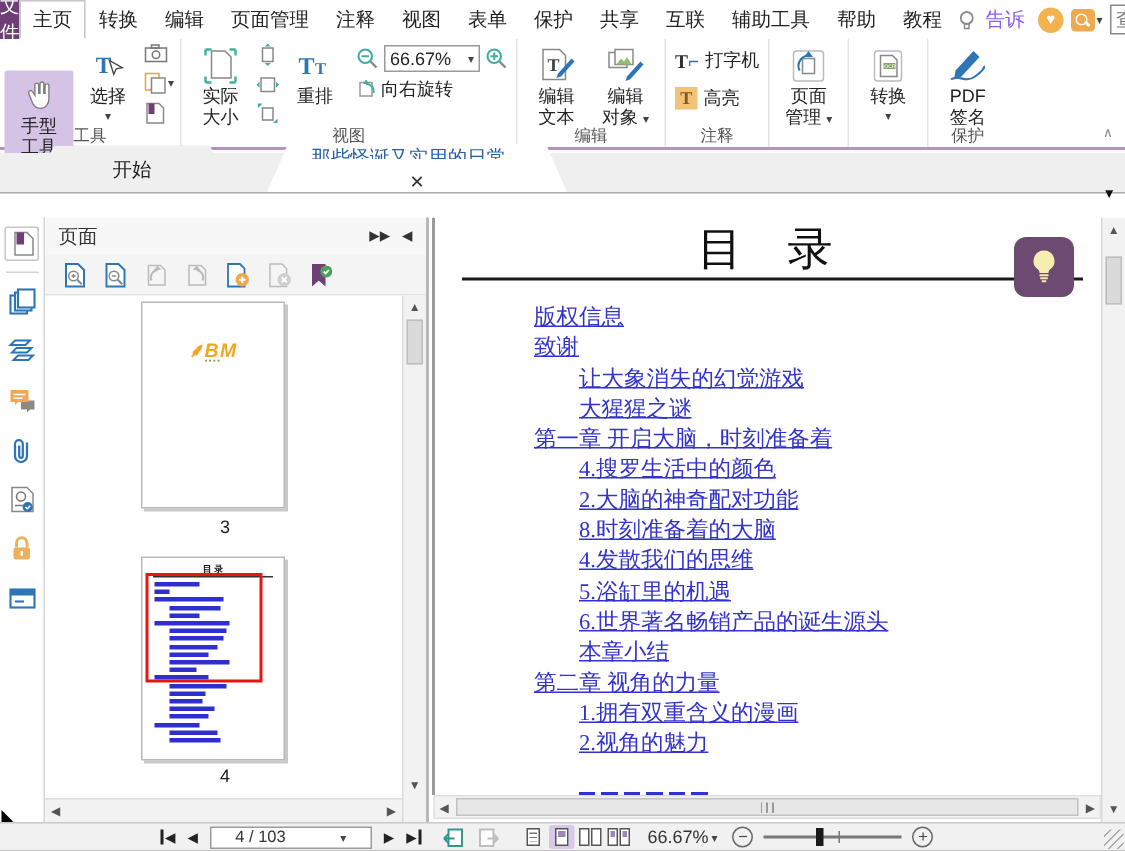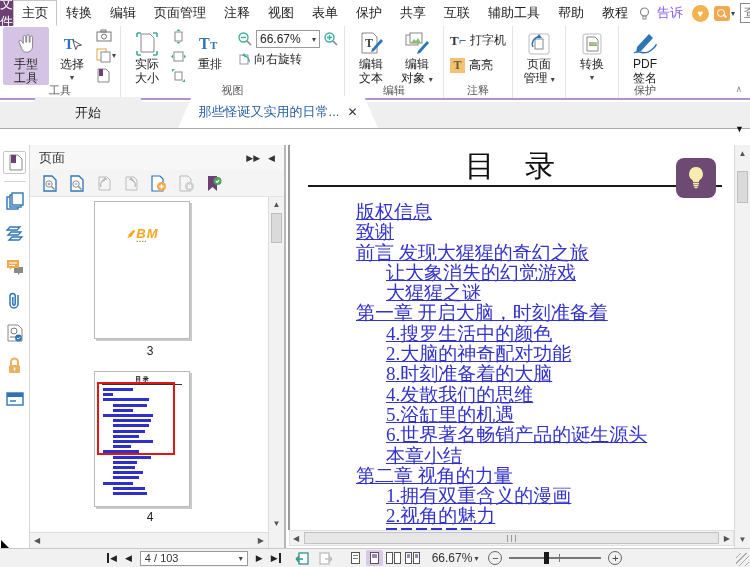--- a/index.html
+++ b/index.html
@@ -22,39 +22,39 @@
   .searchdoc .sq{width:16px;height:15px;background:#f0a94f;border-radius:3px;position:relative;}
   .searchdoc .sq:after{content:"";position:absolute;left:3px;top:3px;width:6px;height:6px;border:1.5px solid #fff;border-radius:50%;}
   .searchdoc .sq:before{content:"";position:absolute;left:9px;top:9px;width:4px;height:1.5px;background:#fff;transform:rotate(45deg);}
   .caret{font-size:8px;color:#444;}
   
   .ribbon{position:absolute;top:26px;left:0;right:0;height:74px;background:#fff;display:flex;border-bottom:2px solid #b493c4;}
   .rgroup{position:relative;border-right:1px solid #e4e4e4;padding:1px 3px 13px;display:flex;align-items:flex-start;}
   .rgroup-label{position:absolute;bottom:0;left:0;right:0;text-align:center;font-size:11px;color:#555;}
   .bigbtn{width:46px;display:flex;flex-direction:column;align-items:center;padding-top:3px;font-size:12px;line-height:14px;text-align:center;cursor:pointer;border-radius:2px;}
   .bigbtn .bicon{height:27px;display:flex;align-items:center;justify-content:center;}
-  .selected-tool{background:#d5c3e5;}
+  .selected-tool{background:#d5c3e5;margin-top:20px;}
   .smallcol{display:flex;flex-direction:column;justify-content:space-between;height:58px;padding:2px 1px;}
   .sbtn{display:flex;align-items:center;gap:1px;cursor:pointer;}
   .viewzoom{display:flex;flex-direction:column;gap:3px;padding:3px 2px 0 4px;font-size:12px;}
   .zrow{display:flex;align-items:center;gap:3px;}
   .combo{width:64px;height:18px;border:1px solid #9a9a9a;background:#fff;display:flex;align-items:center;padding:0 3px;}
   .combo .cval{flex:1;}
   .rot-label{color:#222;}
   .cmt-col{display:flex;flex-direction:column;gap:8px;padding:5px 3px 0 3px;font-size:12px;}
   .cmt-row{display:flex;align-items:center;gap:4px;cursor:pointer;}
   .hl-chip{width:15px;height:15px;background:#f2c277;color:#7a5a1e;display:flex;align-items:center;justify-content:center;font-weight:bold;font-size:12px;font-family:"Liberation Serif",serif;}
   .tw-chip{font-weight:bold;font-size:13px;color:#333;font-family:"Liberation Serif",serif;}
   .collapse-caret{position:absolute;right:8px;bottom:4px;color:#888;font-size:9px;}
   
   .tabbar{position:absolute;top:102px;left:0;right:0;height:27px;background:#efefef;border-bottom:1px solid #ababab;}
   .dtab{position:absolute;bottom:0;height:31px;display:flex;align-items:center;justify-content:center;gap:8px;
         clip-path:polygon(14px 0,calc(100% - 14px) 0,100% 100%,0 100%);cursor:pointer;}
   .dtab.t1{left:22px;width:132px;background:#efefef;filter:drop-shadow(1px 0 0 #bdbdbd) drop-shadow(-1px 0 0 #bdbdbd) drop-shadow(0 -1px 0 #bdbdbd);}
-  .dtab.t2{left:178px;width:200px;background:#fff;height:32px;filter:drop-shadow(1px 0 0 #b5b5b5) drop-shadow(-1px 0 0 #b5b5b5) drop-shadow(0 -1px 0 #b5b5b5);}
+  .dtab.t2{left:178px;width:200px;background:#fff;height:32px;filter:drop-shadow(1px 0 0 #b5b5b5) drop-shadow(-1px 0 0 #b5b5b5) drop-shadow(0 -1px 0 #b5b5b5);flex-direction:column;}
   .dtab.t2 .dlabel{color:#2660a4;max-width:155px;overflow:hidden;white-space:nowrap;}
   .dtab .x{color:#333;font-size:12px;}
   .tabbar-more{position:absolute;right:6px;top:22px;color:#111;font-size:9px;}
   
   .main{position:absolute;top:145px;left:0;right:0;height:403px;display:flex;background:#fff;}
   .strip{width:30px;border-right:1px solid #d6d6d6;display:flex;flex-direction:column;align-items:center;padding-top:6px;gap:10px;position:relative;}
   .strip-icon{width:23px;height:23px;display:flex;align-items:center;justify-content:center;cursor:pointer;border-radius:2px;}
   .strip-icon.boxed{border:1px solid #c6c6c6;}
   .strip .sep{width:22px;height:1px;background:#d4d4d4;margin:-3px 0;}
   .corner-tri{position:absolute;left:1px;bottom:0;width:0;height:0;border-bottom:8px solid #000;border-right:8px solid transparent;}
@@ -78,41 +78,41 @@
   .vscroll .dn{position:absolute;bottom:20px;left:0;right:0;text-align:center;font-size:8px;color:#555;}
   .vscroll .vthumb{position:absolute;left:2px;right:2px;background:#dadada;border:1px solid #bdbdbd;}
   .panel-hscroll{position:absolute;left:0;right:16px;bottom:0;height:16px;background:#f2f2f2;border-top:1px solid #dcdcdc;display:flex;align-items:center;justify-content:space-between;padding:0 4px;font-size:8px;color:#555;}
   .content{flex:1;position:relative;background:#fff;overflow:hidden;}
   .page-edge{position:absolute;left:2px;top:0;bottom:18px;width:2px;background:#9a9a9a;}
   .doc-title{position:absolute;top:1px;left:0;right:16px;text-align:center;
              font-family:"Liberation Serif","DejaVu Serif",serif;font-size:30px;color:#101010;}
   .title-rule{position:absolute;top:40px;left:22px;right:28px;height:2px;background:#1a1a1a;}
   .toc{position:absolute;left:70px;top:57px;}
   .toc a{display:block;color:#3232cc;text-decoration:underline;cursor:pointer;
-         font-family:"Liberation Serif","DejaVu Serif",serif;font-size:19px;line-height:20.3px;white-space:nowrap;}
+         font-family:"Liberation Serif","DejaVu Serif",serif;font-size:15px;line-height:20.3px;white-space:nowrap;}
   .toc a.lvl1{margin-left:30px;}
   .toc-cut{position:absolute;left:100px;top:383px;width:88px;height:4px;
            background:repeating-linear-gradient(90deg,#3232cc 0 11px,transparent 11px 15px);}
   .bulb{position:absolute;top:13px;right:34px;width:40px;height:40px;background:#6d4a72;border-radius:8px;
         display:flex;align-items:center;justify-content:center;cursor:pointer;}
   .cvscroll{position:absolute;right:0;top:0;bottom:0;width:16px;background:#f2f2f2;border-left:1px solid #d8d8d8;}
   .cvscroll .up{position:absolute;top:4px;left:0;right:0;text-align:center;font-size:8px;color:#555;}
   .cvscroll .dn{position:absolute;bottom:4px;left:0;right:0;text-align:center;font-size:8px;color:#555;}
   .cvscroll .vthumb{position:absolute;left:2px;right:2px;top:26px;height:32px;background:#dadada;border:1px solid #bdbdbd;}
   .chscroll{position:absolute;left:3px;right:16px;bottom:2px;height:16px;background:#f2f2f2;border:1px solid #e0e0e0;display:flex;align-items:center;}
   .chscroll .ar{font-size:8px;color:#555;padding:0 3px;}
   .chthumb{flex:1;height:12px;margin:0 2px;background:#e7e7e7;border:1px solid #c2c2c2;position:relative;}
   .chthumb:after{content:"";position:absolute;left:50%;top:2px;margin-left:-5px;width:10px;height:7px;
                  background:repeating-linear-gradient(90deg,#9a9a9a 0 1px,transparent 1px 4px);}
   
   .statusbar{position:absolute;bottom:0;left:0;right:0;height:19px;background:#f1f1f1;border-top:1px solid #c9c9c9;
              display:flex;align-items:center;font-size:12px;color:#333;}
   .nav-ic{font-size:9px;color:#222;padding:0 4px;cursor:pointer;}
   .nav-ic b{font-weight:normal;}
-  .pagecombo{width:108px;height:15px;background:#fff;border:1px solid #9a9a9a;display:flex;align-items:center;padding:0 4px;margin:0 4px;}
+  .pagecombo{width:108px;height:15px;background:#fff;border:1px solid #9a9a9a;display:flex;align-items:center;padding:0 16px;margin:0 4px;}
   .pagecombo .cval{flex:1;font-size:11px;}
   .layout-ic{width:17px;height:16px;display:flex;align-items:center;justify-content:center;cursor:pointer;margin:0 1px;border-radius:2px;}
   .layout-ic.active{background:#d9c8e9;}
   .pgm{width:9px;height:12px;border:1px solid #555;position:relative;background:#fff;}
   .pgm.lines:after{content:"";position:absolute;left:1px;right:1px;top:2px;height:6px;
                    background:repeating-linear-gradient(#777 0 1px,transparent 1px 3px);}
   .pgm.half:after{content:"";position:absolute;left:1px;right:1px;top:1px;height:4px;background:#9b86b5;}
   .two{display:flex;gap:1px;}
   .two .pgm{width:7px;}
   .zoom-txt{margin:0 2px 0 10px;}
@@ -555,21 +555,20 @@
       </div>
     </div>
 
     <div class="content">
       <div class="page-edge"></div>
       <div class="doc-title">目　录</div>
       <div class="title-rule"></div>
       <div class="toc" id="toc">
           <a class="">版权信息</a>
           <a class="">致谢</a>
-          <a class="">前言 发现大猩猩的奇幻之旅</a>
           <a class="lvl1">让大象消失的幻觉游戏</a>
           <a class="lvl1">大猩猩之谜</a>
           <a class="">第一章 开启大脑，时刻准备着</a>
           <a class="lvl1">4.搜罗生活中的颜色</a>
           <a class="lvl1">2.大脑的神奇配对功能</a>
           <a class="lvl1">8.时刻准备着的大脑</a>
           <a class="lvl1">4.发散我们的思维</a>
           <a class="lvl1">5.浴缸里的机遇</a>
           <a class="lvl1">6.世界著名畅销产品的诞生源头</a>
           <a class="lvl1">本章小结</a>

